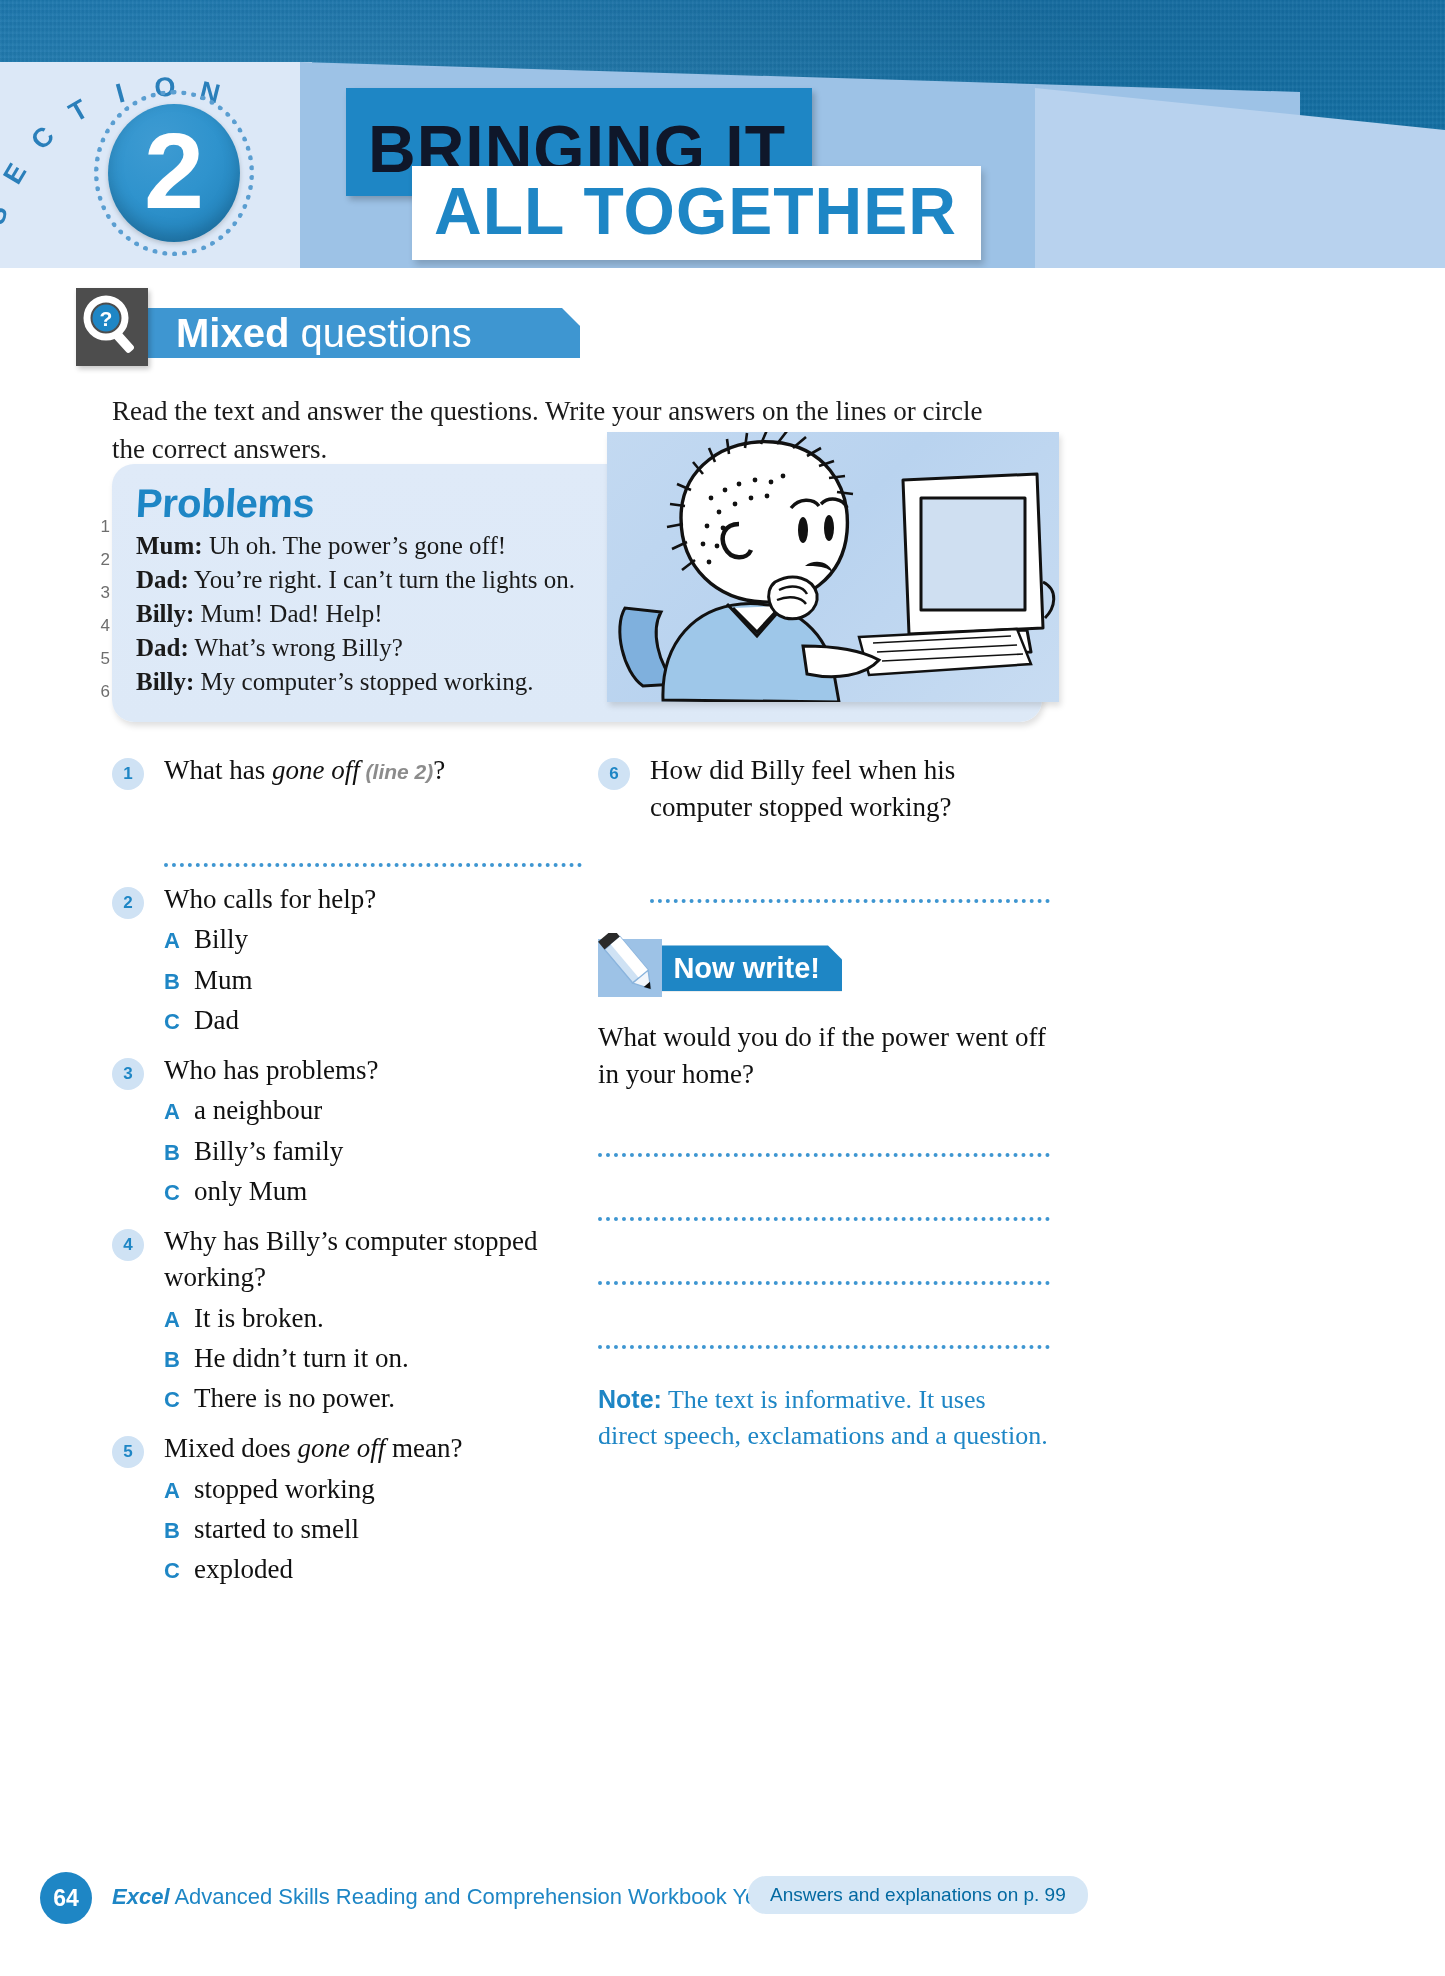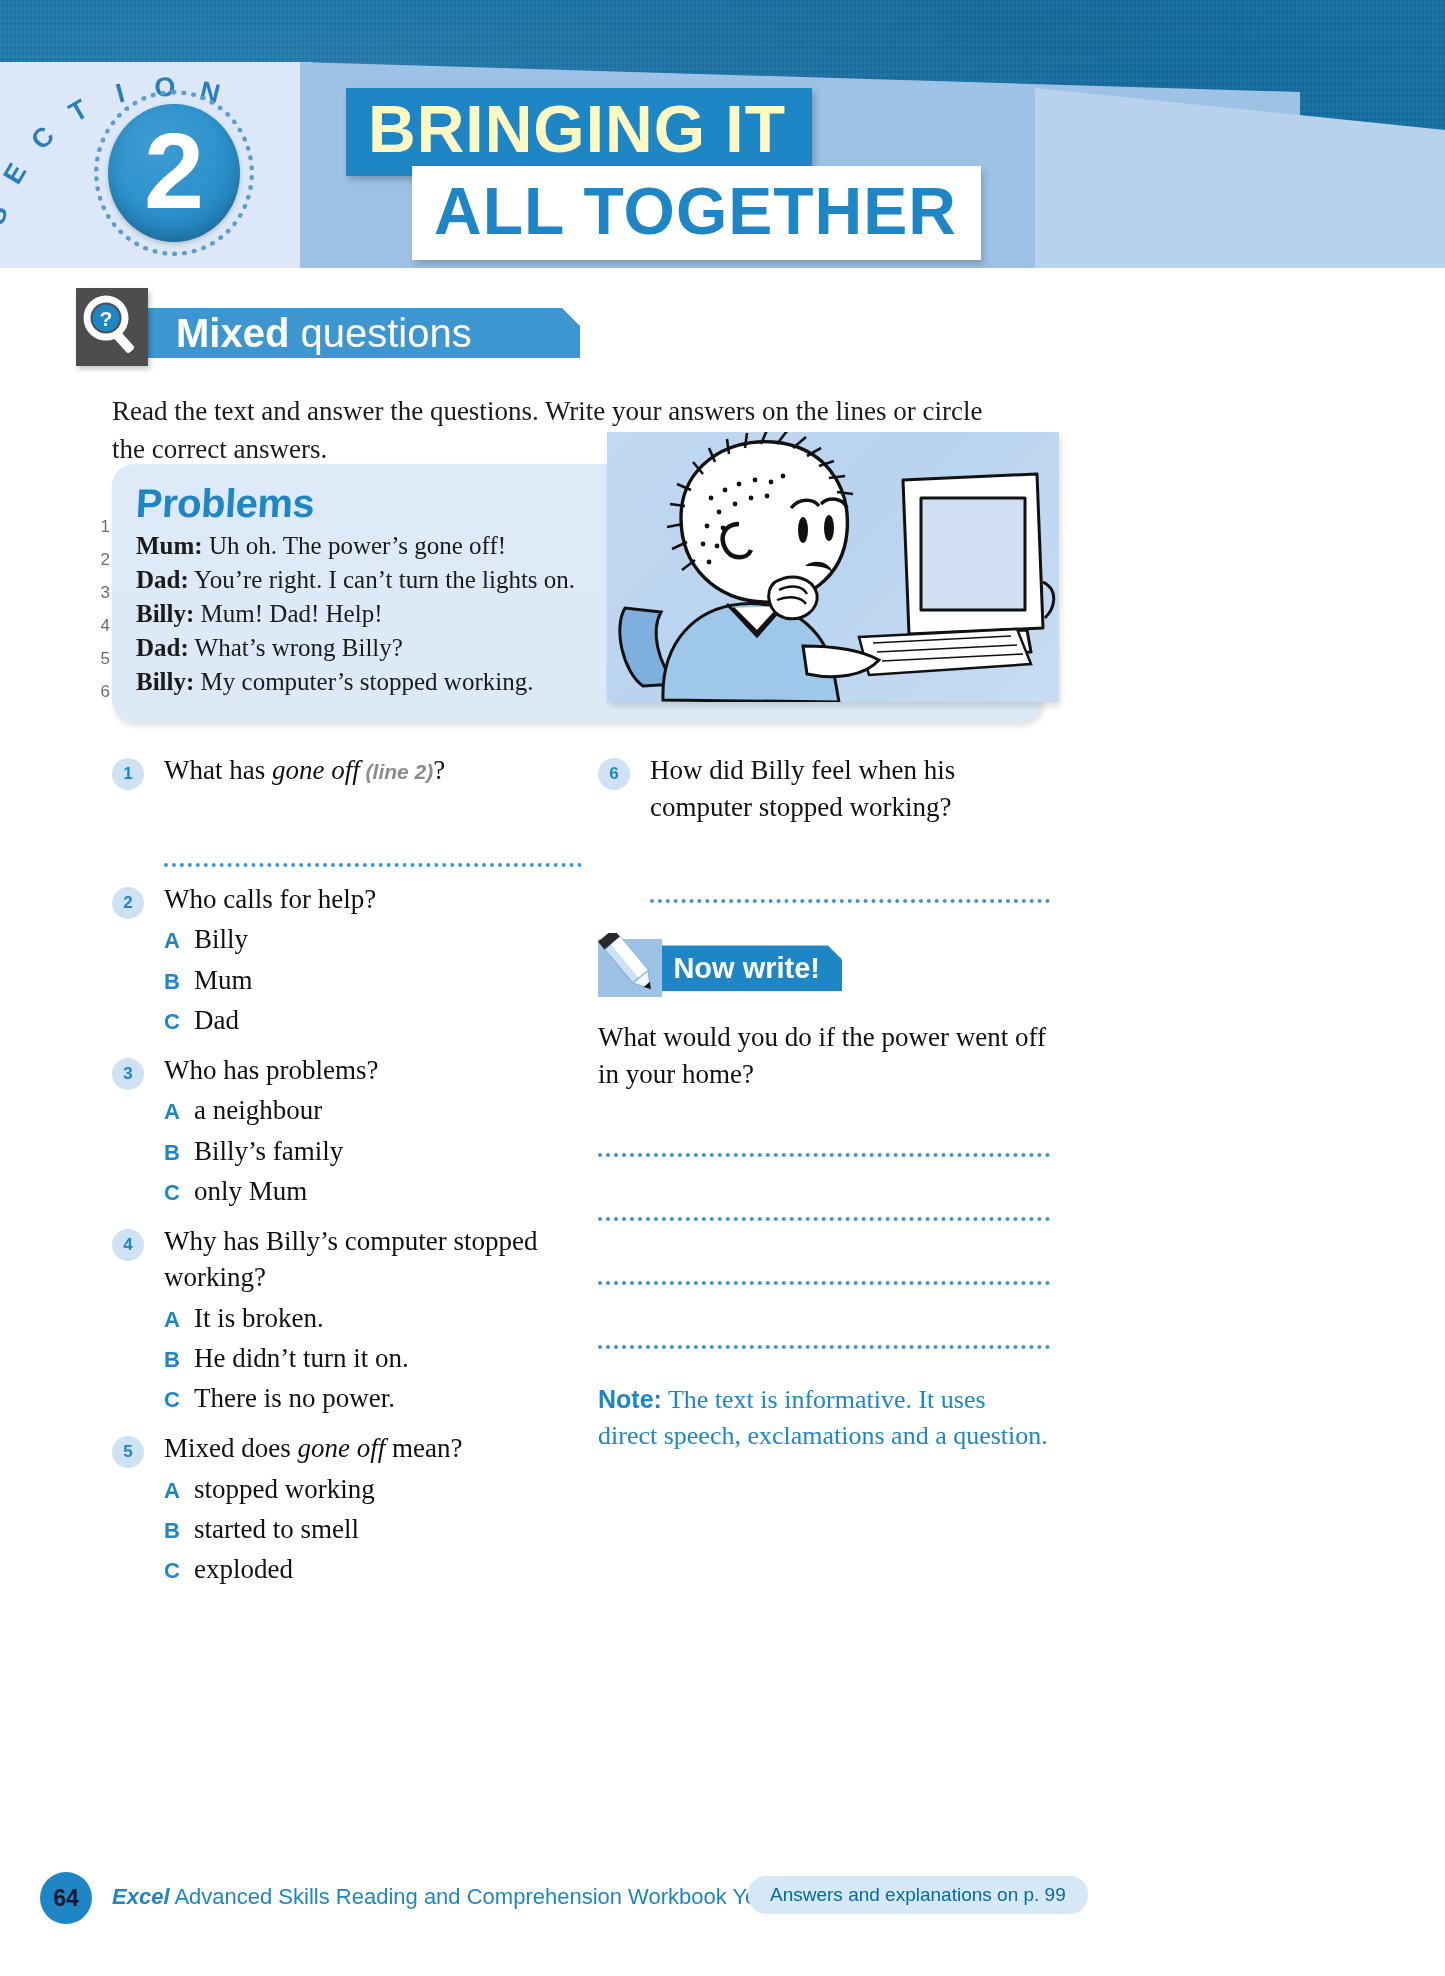--- a/index.html
+++ b/index.html
@@ -72,24 +72,24 @@
   .badge-word span{
     position:absolute; left:50%; top:50%;
     font-family:"Liberation Sans", sans-serif;
     font-weight:bold; font-size:27px; color:#2a7fba;
     transform-origin: 0 96px;
   }
 
   
   .title1{
     position:absolute; left:346px; top:88px;
-    background:#1e86c5; color:#fef9c3;
+    background:#1e86c5; color:#0f172a;
     font-family:"Liberation Sans", sans-serif;
     font-weight:bold; font-size:66px; letter-spacing:1px;
-    padding:8px 26px 14px 22px;
+    padding:28px 26px 14px 22px;
     box-shadow: 3px 4px 6px rgba(0,0,0,0.22);
     line-height:1.0;
   }
   .title2{
     position:absolute; left:412px; top:166px;
     background:#ffffff; color:#1e86c5;
     font-family:"Liberation Sans", sans-serif;
     font-weight:bold; font-size:66px; letter-spacing:1px;
     padding:12px 24px 16px 22px;
     box-shadow: 3px 5px 7px rgba(0,0,0,0.18);
@@ -223,21 +223,21 @@
   .writeline{ height:2px; margin-top:60px; border-bottom:4px dotted #3e96d1; }
   .note{
     margin-top:33px; font-size:26px; line-height:1.38; color:#1e86c5;
   }
   .note b{ font-family:"Liberation Sans", sans-serif; font-weight:bold; font-size:25px; }
 
   
   .footer-num{
     position:absolute; left:40px; top:1872px;
     width:52px; height:52px; border-radius:50%;
-    background:#1e86c5; color:#0f172a;
+    background:#1e86c5; color:#ffffff;
     font-family:"Liberation Sans", sans-serif;
     font-weight:bold; font-size:23px;
     display:flex; align-items:center; justify-content:center;
   }
   .footer-txt{
     position:absolute; left:112px; top:1884px;
     font-family:"Liberation Sans", sans-serif;
     font-size:22px; color:#1e86c5;
   }
   .footer-txt b{ font-weight:bold; font-style:italic; }

